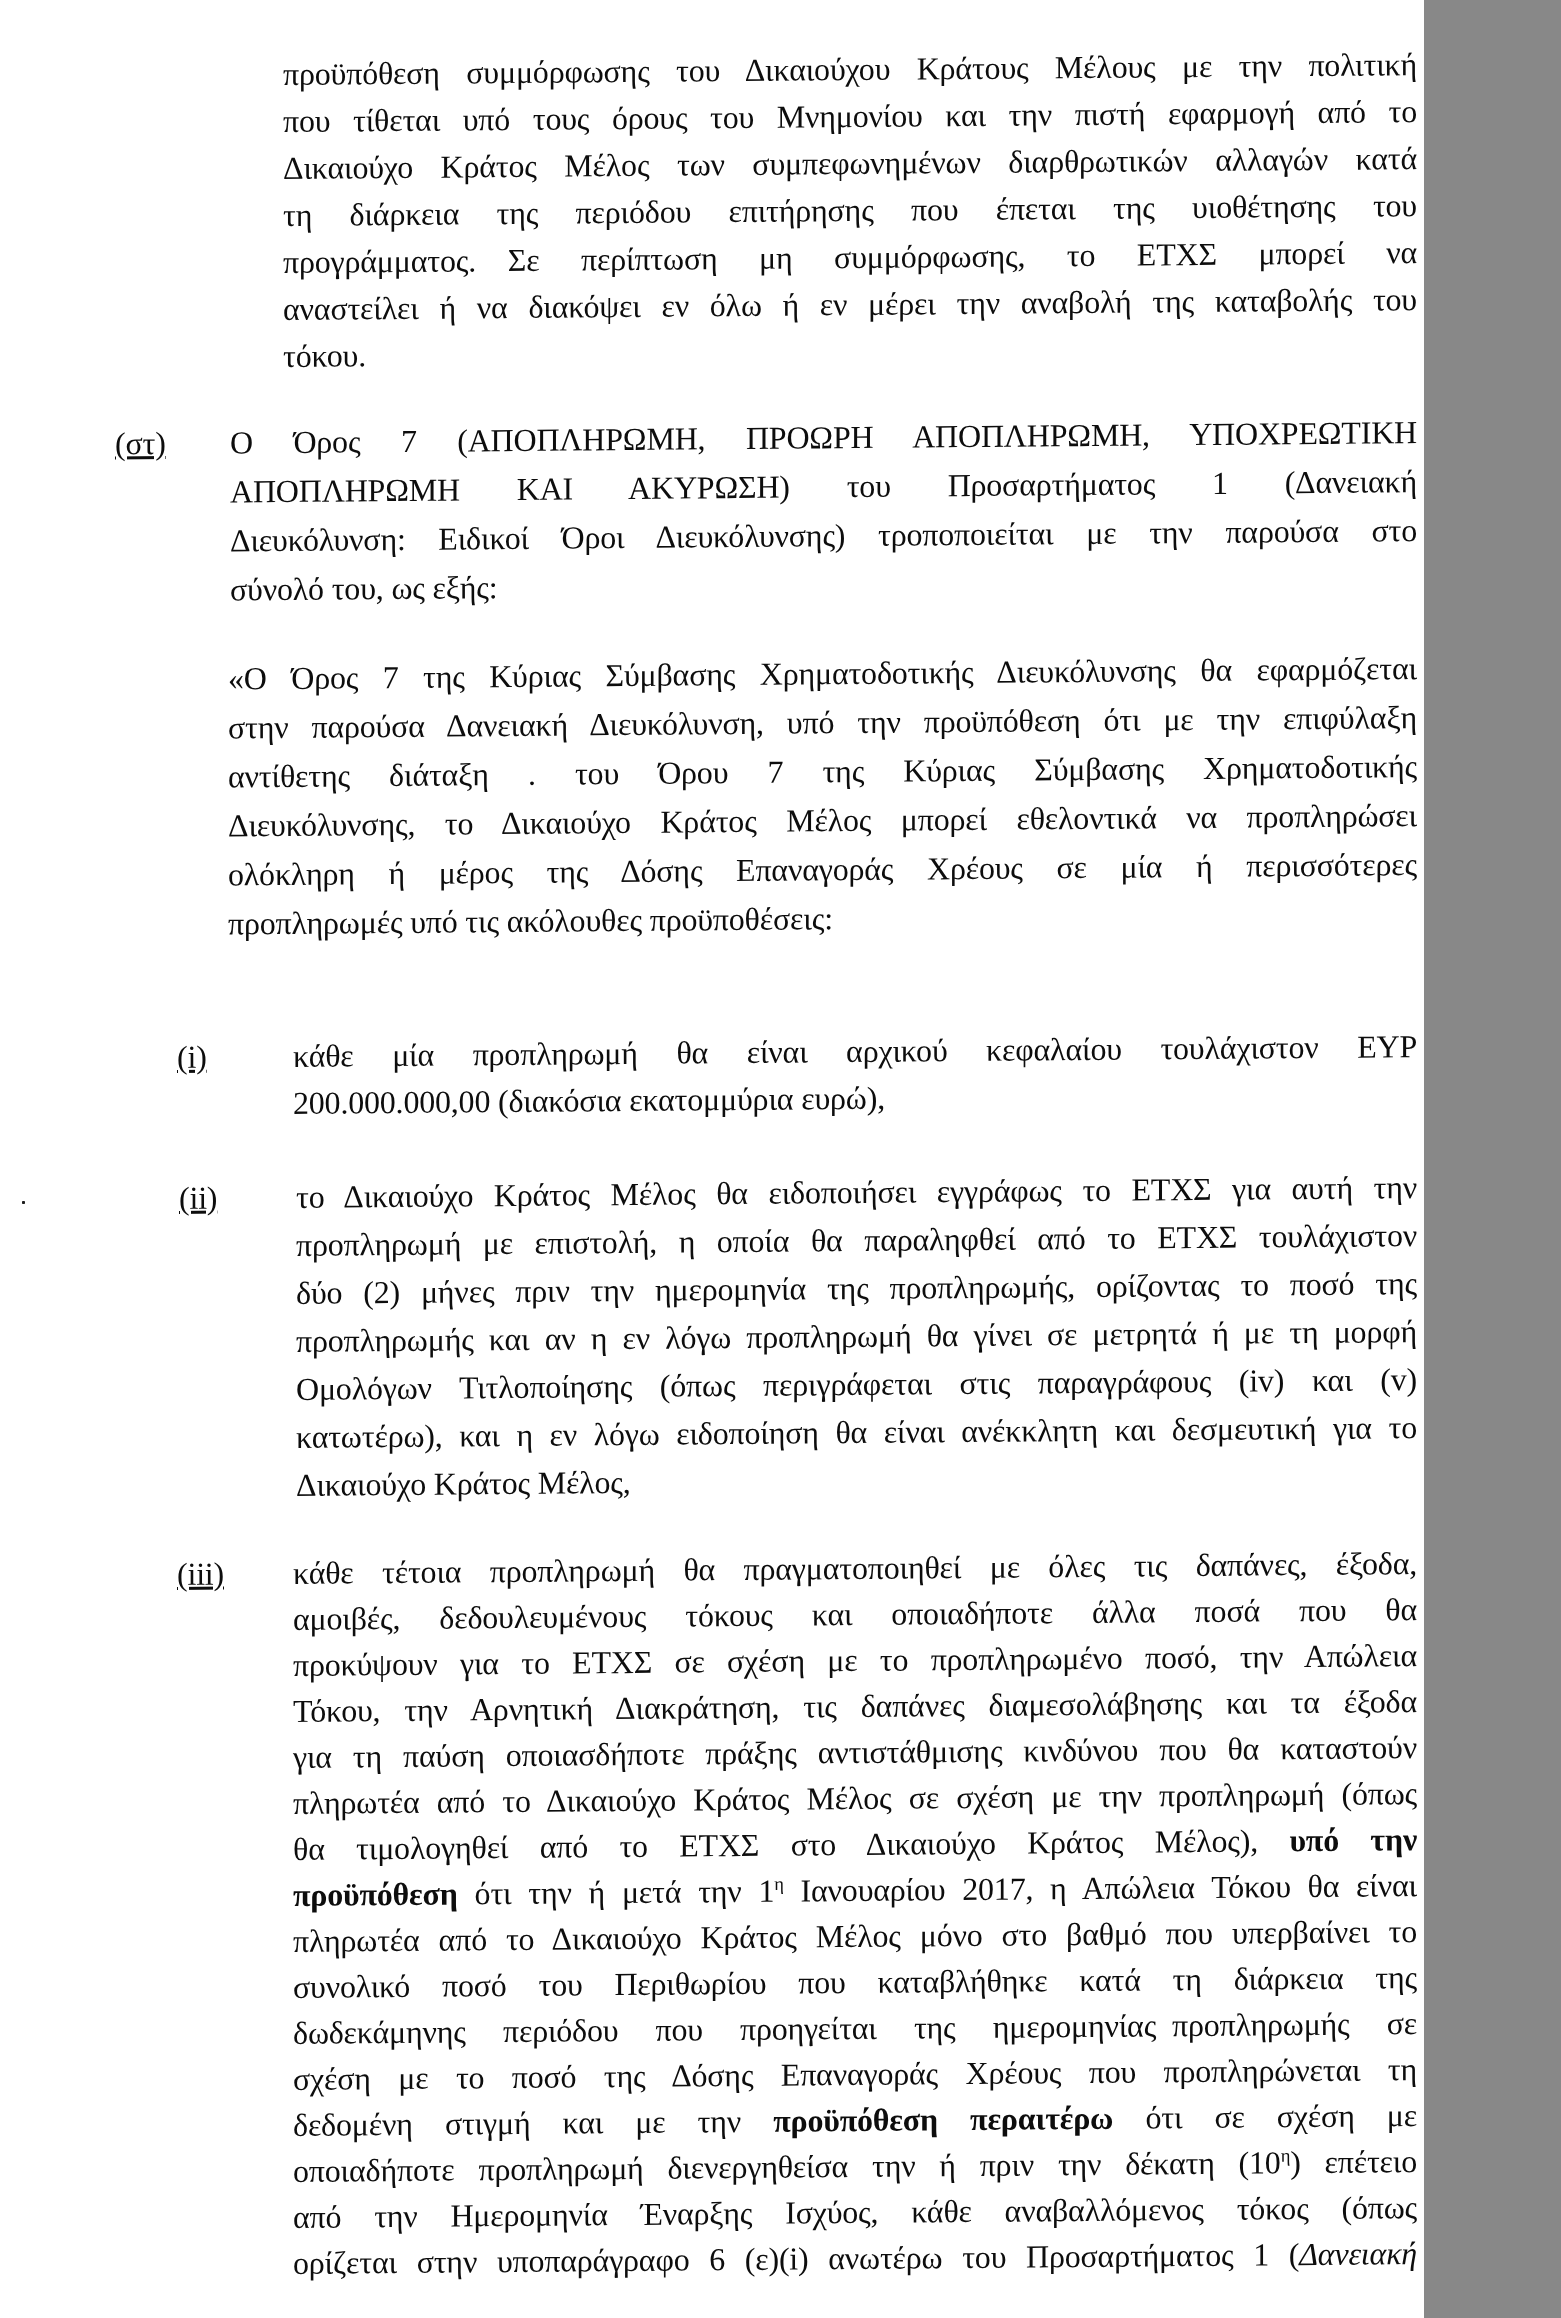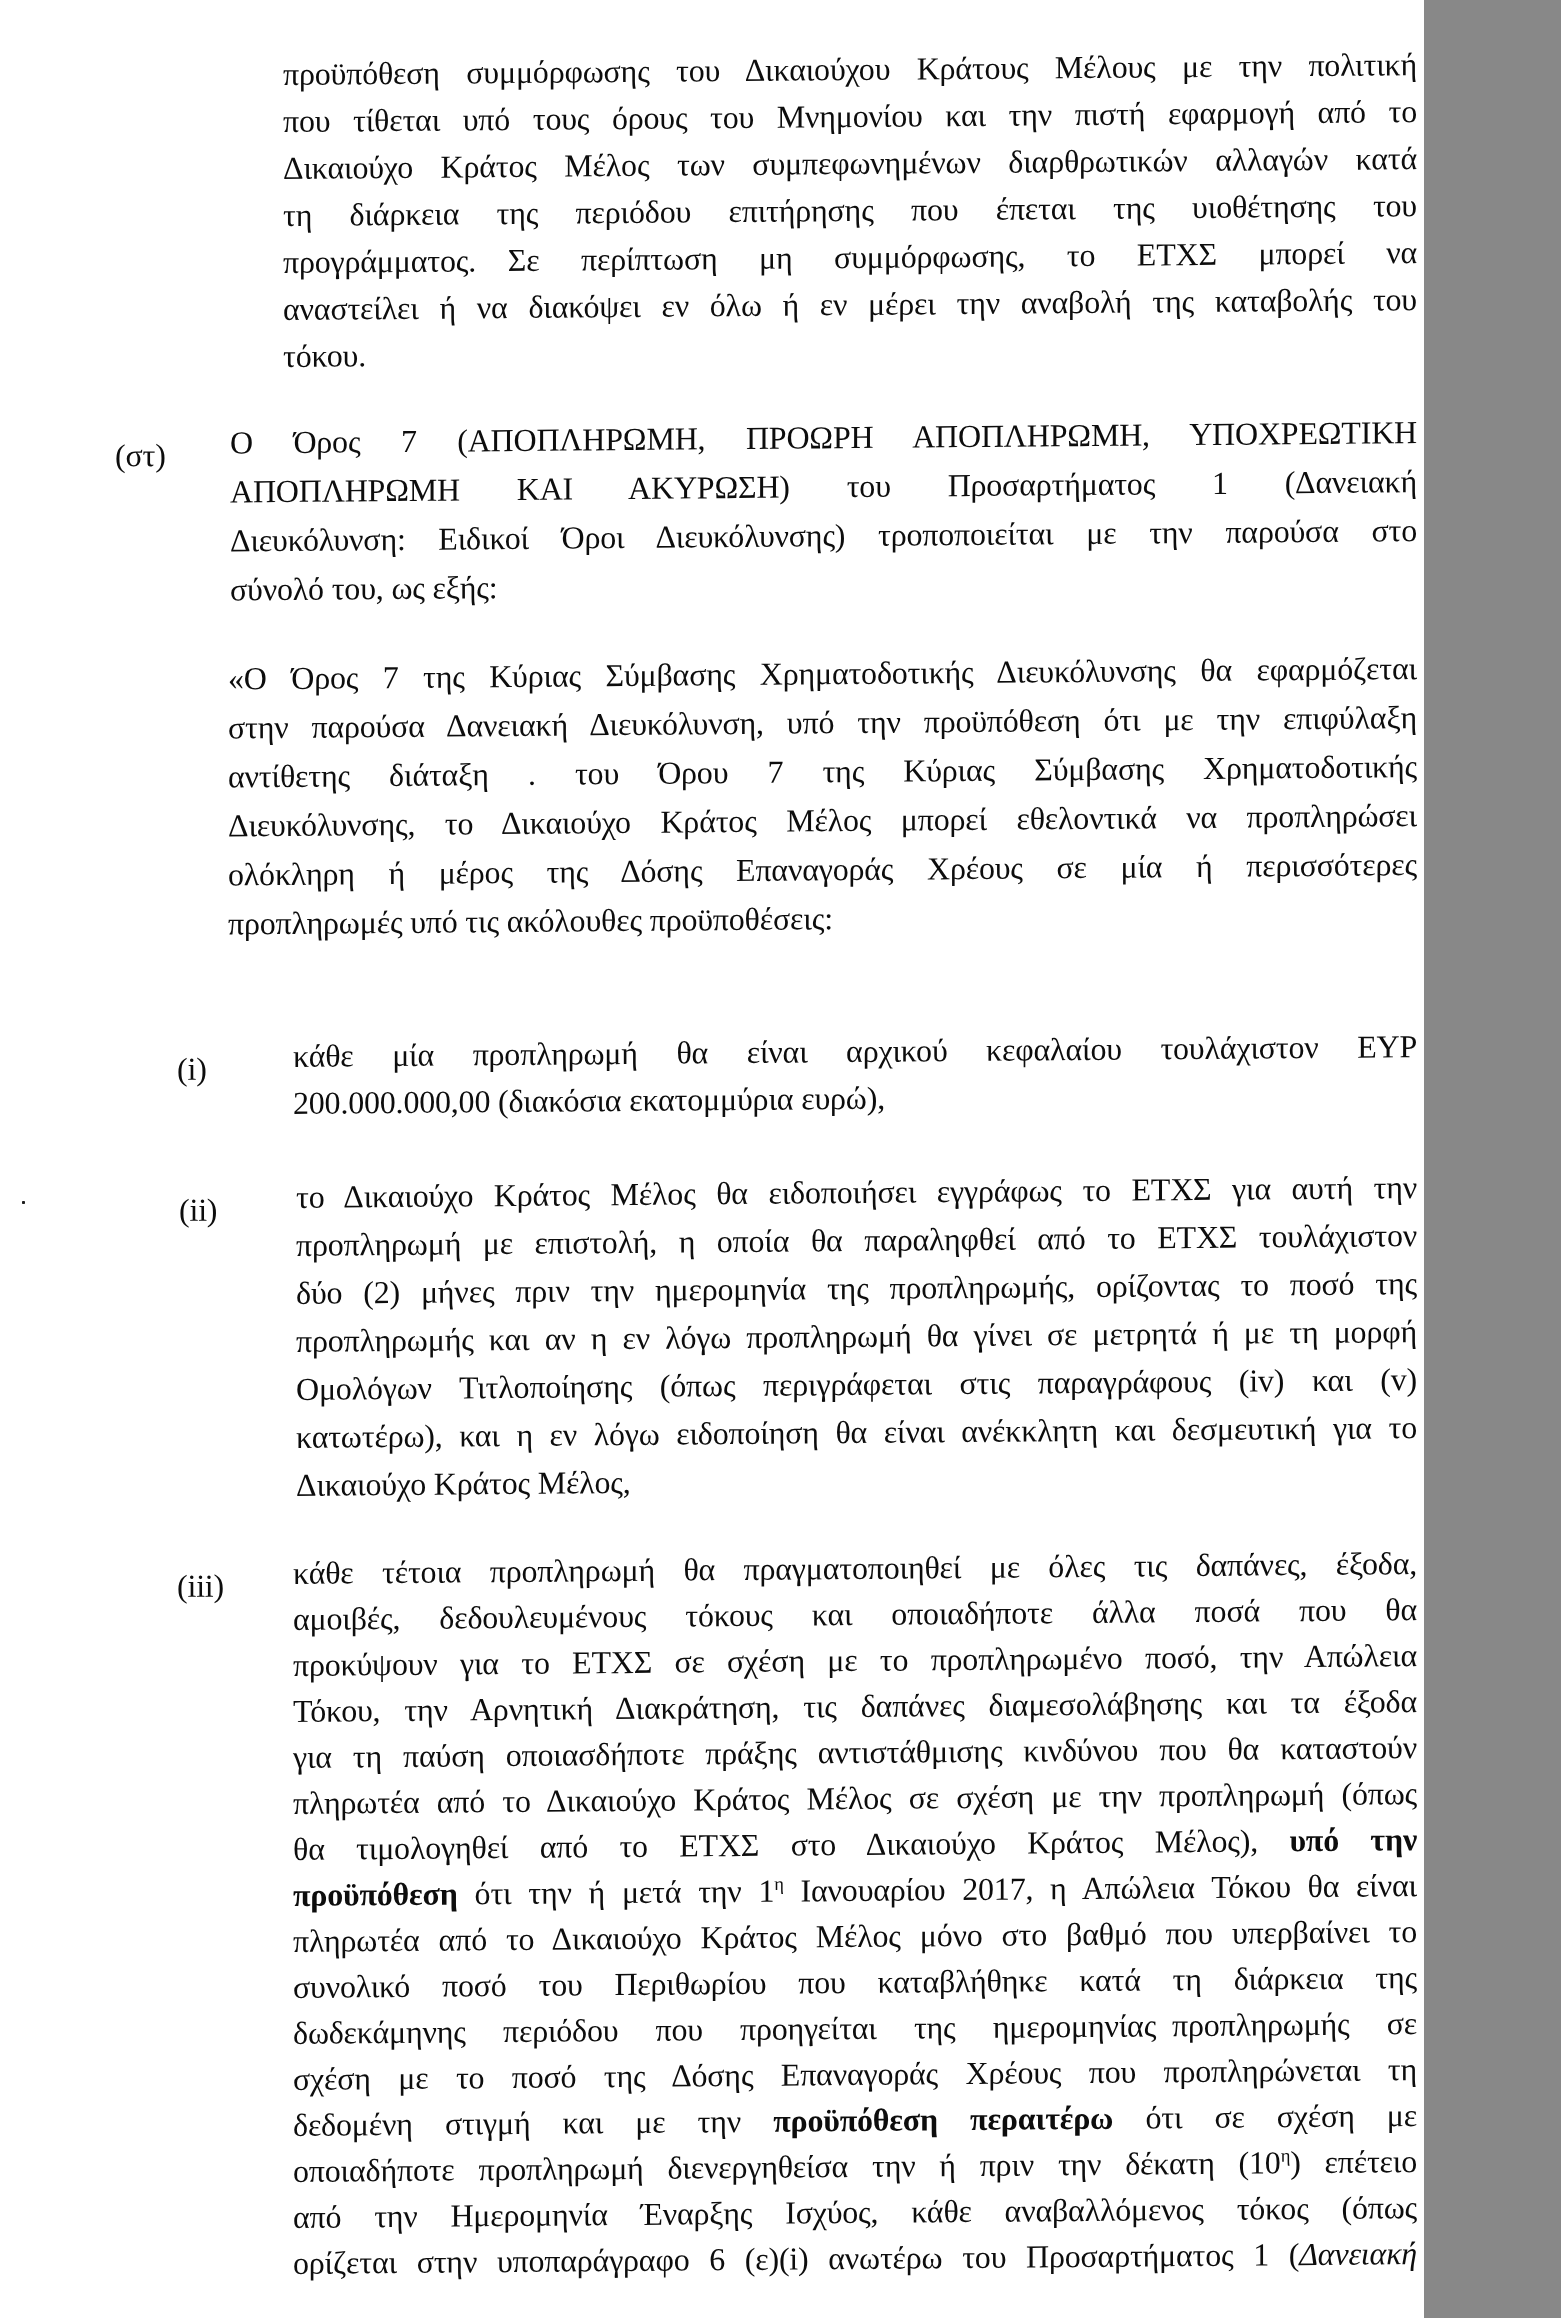--- a/index.html
+++ b/index.html
@@ -19,22 +19,23 @@
     transform-origin: 283px 0px;
     font-family: "Liberation Serif", serif;
     font-size: 32px;
     letter-spacing: -0.2px;
     color: var(--ink, #0d0d0d);
   }
   .block { position: absolute; }
   .label {
     position: absolute;
     left: -116px;
-    top: 12px;
+    top: 0;
     white-space: nowrap;
+    text-decoration: underline;
   }
   .line {
     text-align: justify;
     text-align-last: justify;
   }
   .line.ragged { text-align-last: left; }
   .line b { font-weight: 700; }
   .line i { font-style: italic; }
   .line sup { font-size: 0.58em; vertical-align: super; line-height: 0; }
 

